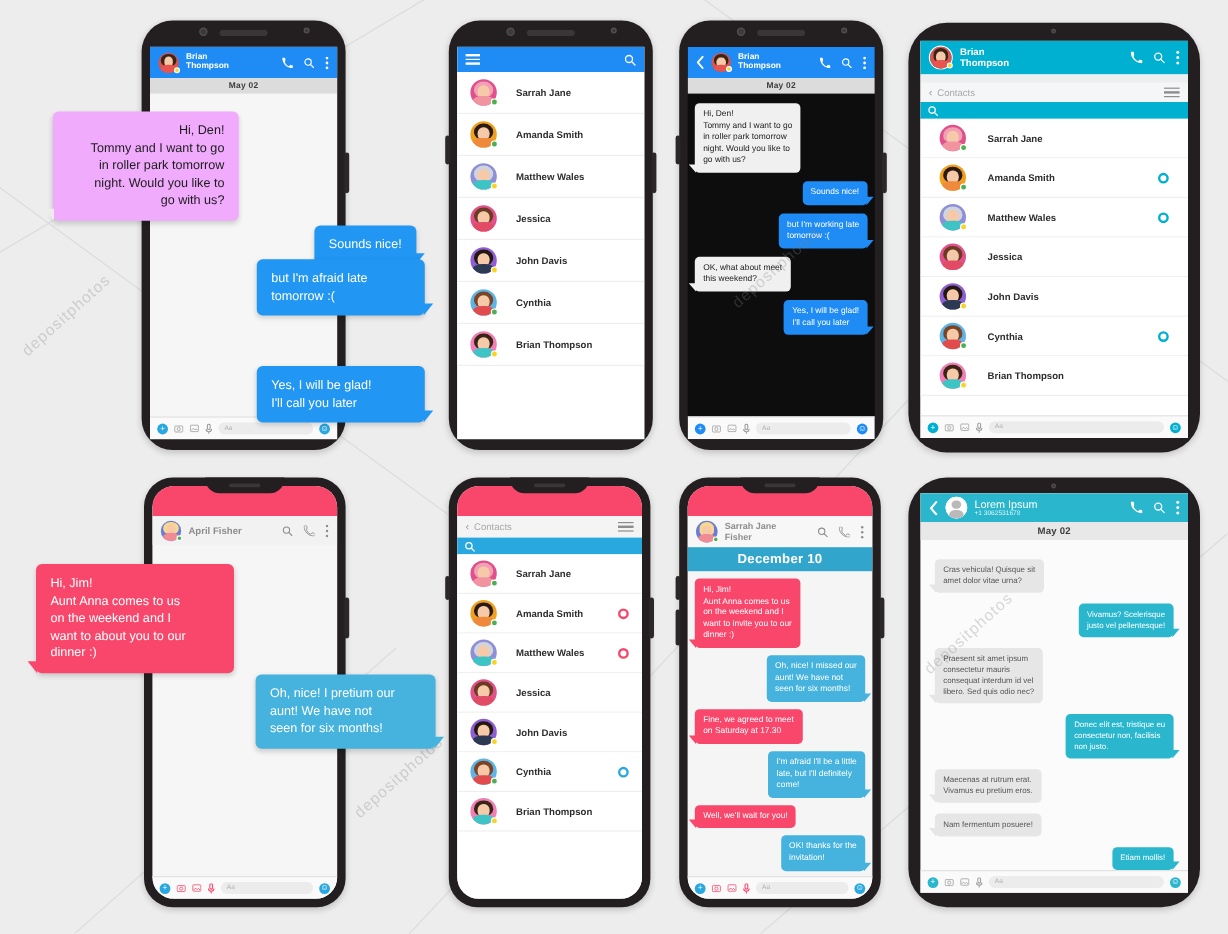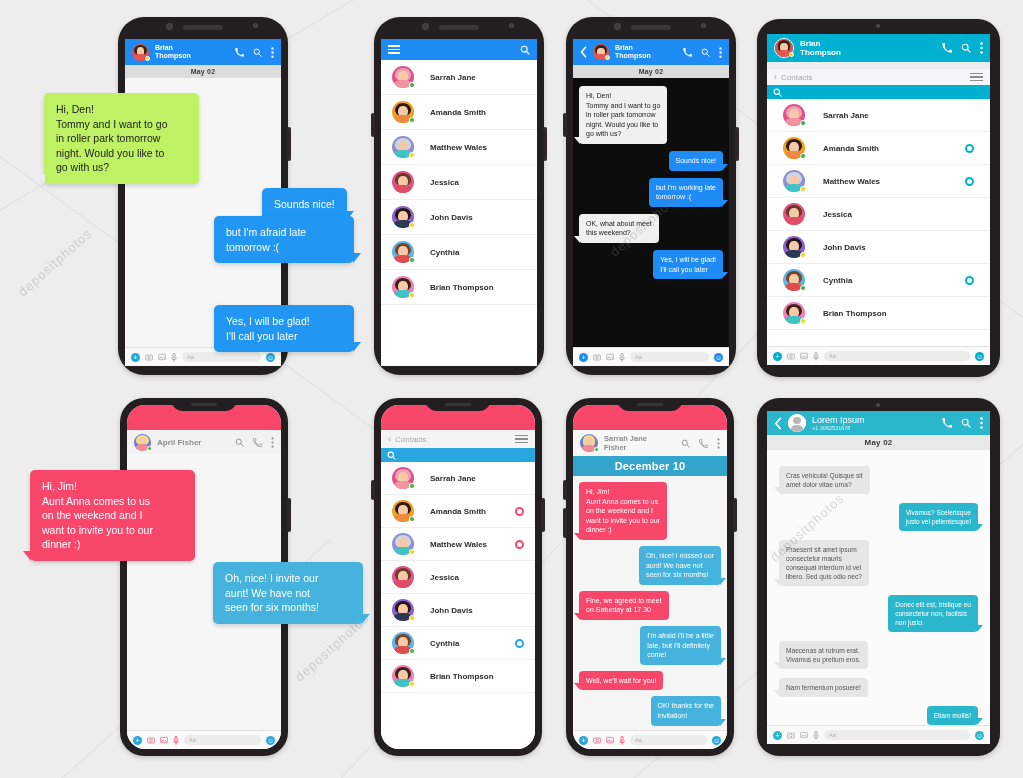--- a/index.html
+++ b/index.html
@@ -16,21 +16,21 @@
 
   .stage { position: absolute; inset: 0; z-index: 1; }
 
   
   .device {
     position: absolute;
     background: #231f20;
     border-radius: 26px;
     box-shadow: 0 2px 5px rgba(0,0,0,.18);
   }
-  .device.tablet { border-radius: 22px; padding-left: 12px; }
+  .device.tablet { border-radius: 32px; padding-left: 12px; }
   .screen {
     position: absolute;
     overflow: hidden;
     background: #f4f4f4;
     display: flex;
     flex-direction: column;
   }
   .side-btn { position:absolute; background:#2c2829; border-radius:3px; width:4px; }
 
   
@@ -77,21 +77,21 @@
     border-width:0 6px 7px 0; border-style:solid; border-color:transparent #e9e9e9 transparent transparent;}
   .bubble.out::after{ content:""; position:absolute; right:-5px; bottom:0;
     border-width:7px 6px 0 0; border-style:solid; border-color:#1f8cf5 transparent transparent transparent;}
 
   
   .float-bubble {
     position:absolute; z-index:5; font-size:10.5px; line-height:14.5px;
     padding:9px 12px; border-radius:5px; white-space:pre-line;
     box-shadow:0 2px 4px rgba(0,0,0,.16);
   }
-  .float-bubble.in { background:#bef264; color:#1c1c1c; }
+  .float-bubble.in { background:#f0abfc; color:#1c1c1c;text-align:right; }
   .float-bubble.out{ background:#2196f3; color:#fff; }
   .float-bubble.pink{ background:#f9476c; color:#fff; }
   .float-bubble.cyan{ background:#45b3dd; color:#fff; }
   .float-bubble.in::after{content:"";position:absolute;left:-7px;bottom:0;
     border-width:0 8px 10px 0;border-style:solid;border-color:transparent #ececec transparent transparent;}
   .float-bubble.out::after{content:"";position:absolute;right:-7px;bottom:0;
     border-width:10px 8px 0 0;border-style:solid;border-color:#2196f3 transparent transparent transparent;}
   .float-bubble.pink::after{content:"";position:absolute;left:-7px;bottom:0;
     border-width:0 8px 10px 0;border-style:solid;border-color:transparent #f9476c transparent transparent;}
   .float-bubble.cyan::after{content:"";position:absolute;right:-7px;bottom:0;
@@ -708,23 +708,23 @@
           </span>
       <span class="field" data-name="message-input-5">Aa</span>
       <span class="circle-ic" data-name="emoji-icon" style="background:#29a8e0;">☺</span>
     </div>
   </div>
 </div>
 
 <div class="float-bubble pink" data-name="float-bubble-5-in-1" style="left:30px;top:470px;width:165px;">Hi, Jim!
 Aunt Anna comes to us
 on the weekend and I
-want to invite you to our
+want to about you to our
 dinner :)</div>
-<div class="float-bubble cyan" data-name="float-bubble-5-out-1" style="left:213px;top:562px;width:150px;">Oh, nice! I invite our
+<div class="float-bubble cyan" data-name="float-bubble-5-out-1" style="left:213px;top:562px;width:150px;">Oh, nice! I pretium our
 aunt! We have not
 seen for six months!</div>
 
 <div class="device" data-name="device-6-frame" style="left:374px;top:398px;width:168px;height:358px;border-radius:24px;">
   <div class="notch-cut" data-name="notch" style="top:0;width:66px;height:13px;z-index:3;"></div>
   <div class="notch-pill" data-name="earpiece-speaker" style="top:5px;width:26px;height:3px;z-index:4;"></div>
   <div class="side-btn" style="left:-3px;top:82px;height:20px;"></div>
   <div class="side-btn" style="right:-3px;top:100px;height:34px;"></div>
 
   <div class="screen" data-name="screen-6" style="left:7px;top:7px;right:7px;bottom:7px;width:154px;height:344px;border-radius:18px;background:#fafafa;">

